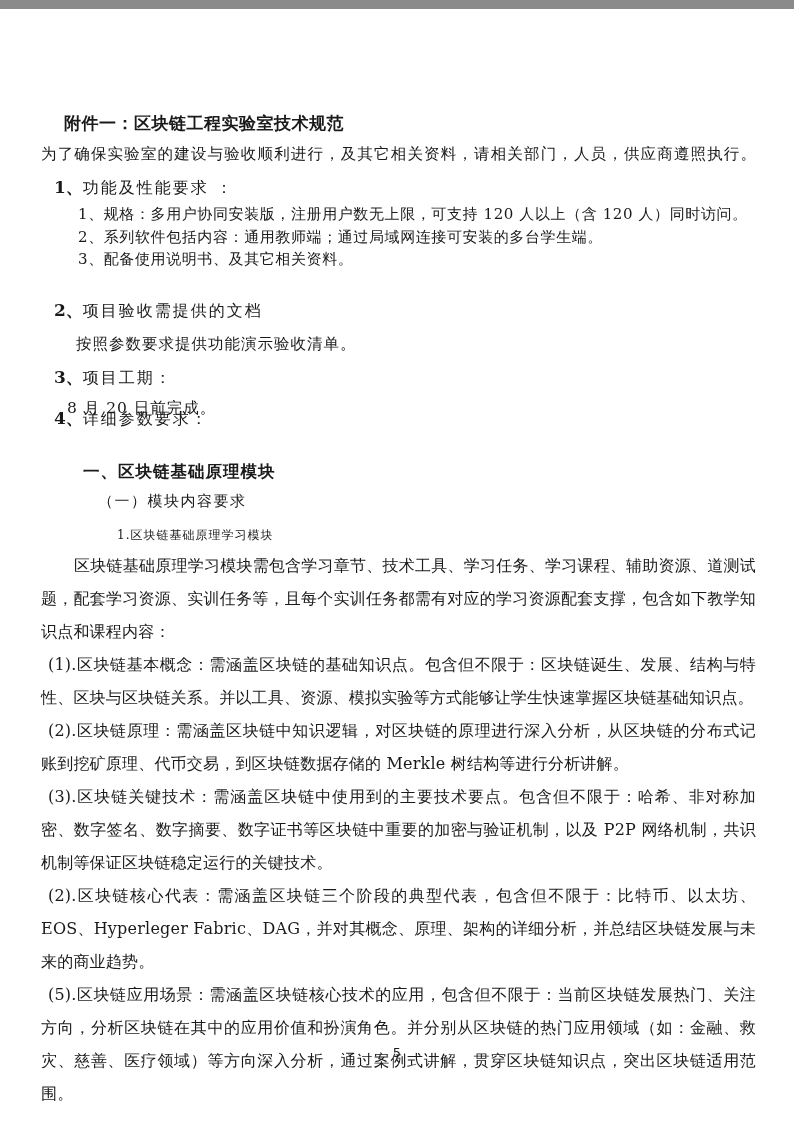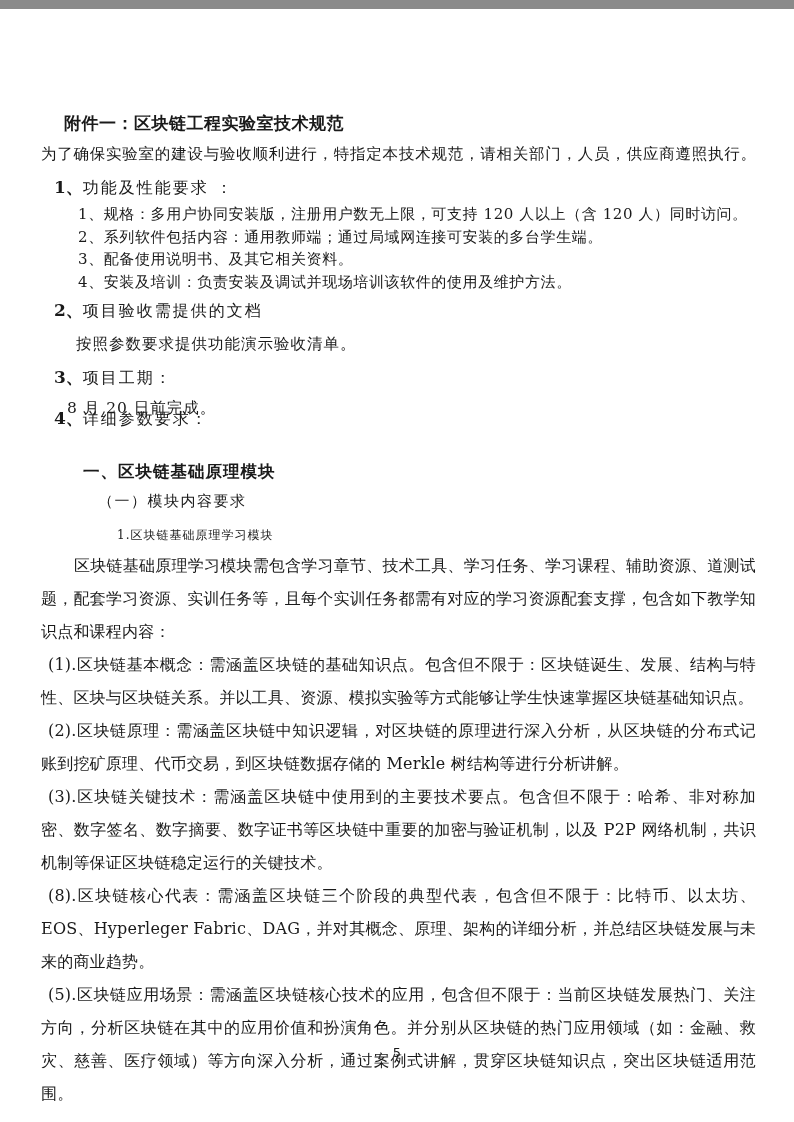--- a/index.html
+++ b/index.html
@@ -97,31 +97,30 @@
     font-family: "DejaVu Sans", "Liberation Sans", sans-serif;
   }
 </style>
 </head>
 <body>
 
 <div class="page">
 
   <div class="doc-title">附件一：区块链工程实验室技术规范</div>
 
-  <div class="intro">为了确保实验室的建设与验收顺利进行，特指定本技术规范，请相关部门，人员，供应商遵照执行。</div>
+  <div class="intro">为了确保实验室的建设与验收顺利进行，及其它相关资料，请相关部门，人员，供应商遵照执行。</div>
 
   <div class="sec-heading" style="top:167px">
     <span class="sec-num">1、</span><span>功能及性能要求 ：</span>
   </div>
 
   <div class="sec1-items">
     <div>1、规格：多用户协同安装版，注册用户数无上限，可支持 120 人以上（含 120 人）同时访问。</div>
     <div>2、系列软件包括内容：通用教师端；通过局域网连接可安装的多台学生端。</div>
     <div>3、配备使用说明书、及其它相关资料。</div>
-    <div>4、安装及培训：负责安装及调试并现场培训该软件的使用及维护方法。</div>
   </div>
 
   <div class="sec-heading" style="top:290px">
     <span class="sec-num">2、</span><span>项目验收需提供的文档</span>
   </div>
 
   <div class="sec-body" style="left:76px; top:325px">按照参数要求提供功能演示验收清单。</div>
 
   <div class="sec-heading" style="top:357px">
     <span class="sec-num">3、</span><span>项目工期：</span>
@@ -137,19 +136,19 @@
 
   <div class="module-sub">（一）模块内容要求</div>
 
   <div class="module-item">1.区块链基础原理学习模块</div>
 
   <div class="body-text">
     <p class="lead">区块链基础原理学习模块需包含学习章节、技术工具、学习任务、学习课程、辅助资源、道测试题，配套学习资源、实训任务等，且每个实训任务都需有对应的学习资源配套支撑，包含如下教学知识点和课程内容：</p>
     <p class="numbered">(1).区块链基本概念：需涵盖区块链的基础知识点。包含但不限于：区块链诞生、发展、结构与特性、区块与区块链关系。并以工具、资源、模拟实验等方式能够让学生快速掌握区块链基础知识点。</p>
     <p class="numbered">(2).区块链原理：需涵盖区块链中知识逻辑，对区块链的原理进行深入分析，从区块链的分布式记账到挖矿原理、代币交易，到区块链数据存储的 Merkle 树结构等进行分析讲解。</p>
     <p class="numbered">(3).区块链关键技术：需涵盖区块链中使用到的主要技术要点。包含但不限于：哈希、非对称加密、数字签名、数字摘要、数字证书等区块链中重要的加密与验证机制，以及 P2P 网络机制，共识机制等保证区块链稳定运行的关键技术。</p>
-    <p class="numbered">(8).区块链核心代表：需涵盖区块链三个阶段的典型代表，包含但不限于：比特币、以太坊、EOS、Hyperleger Fabric、DAG，并对其概念、原理、架构的详细分析，并总结区块链发展与未来的商业趋势。</p>
+    <p class="numbered">(2).区块链核心代表：需涵盖区块链三个阶段的典型代表，包含但不限于：比特币、以太坊、EOS、Hyperleger Fabric、DAG，并对其概念、原理、架构的详细分析，并总结区块链发展与未来的商业趋势。</p>
     <p class="numbered">(5).区块链应用场景：需涵盖区块链核心技术的应用，包含但不限于：当前区块链发展热门、关注方向，分析区块链在其中的应用价值和扮演角色。并分别从区块链的热门应用领域（如：金融、救灾、慈善、医疗领域）等方向深入分析，通过案例式讲解，贯穿区块链知识点，突出区块链适用范围。</p>
   </div>
 
   <div class="page-number">5</div>
 
 </div>
 
 </body></html>

